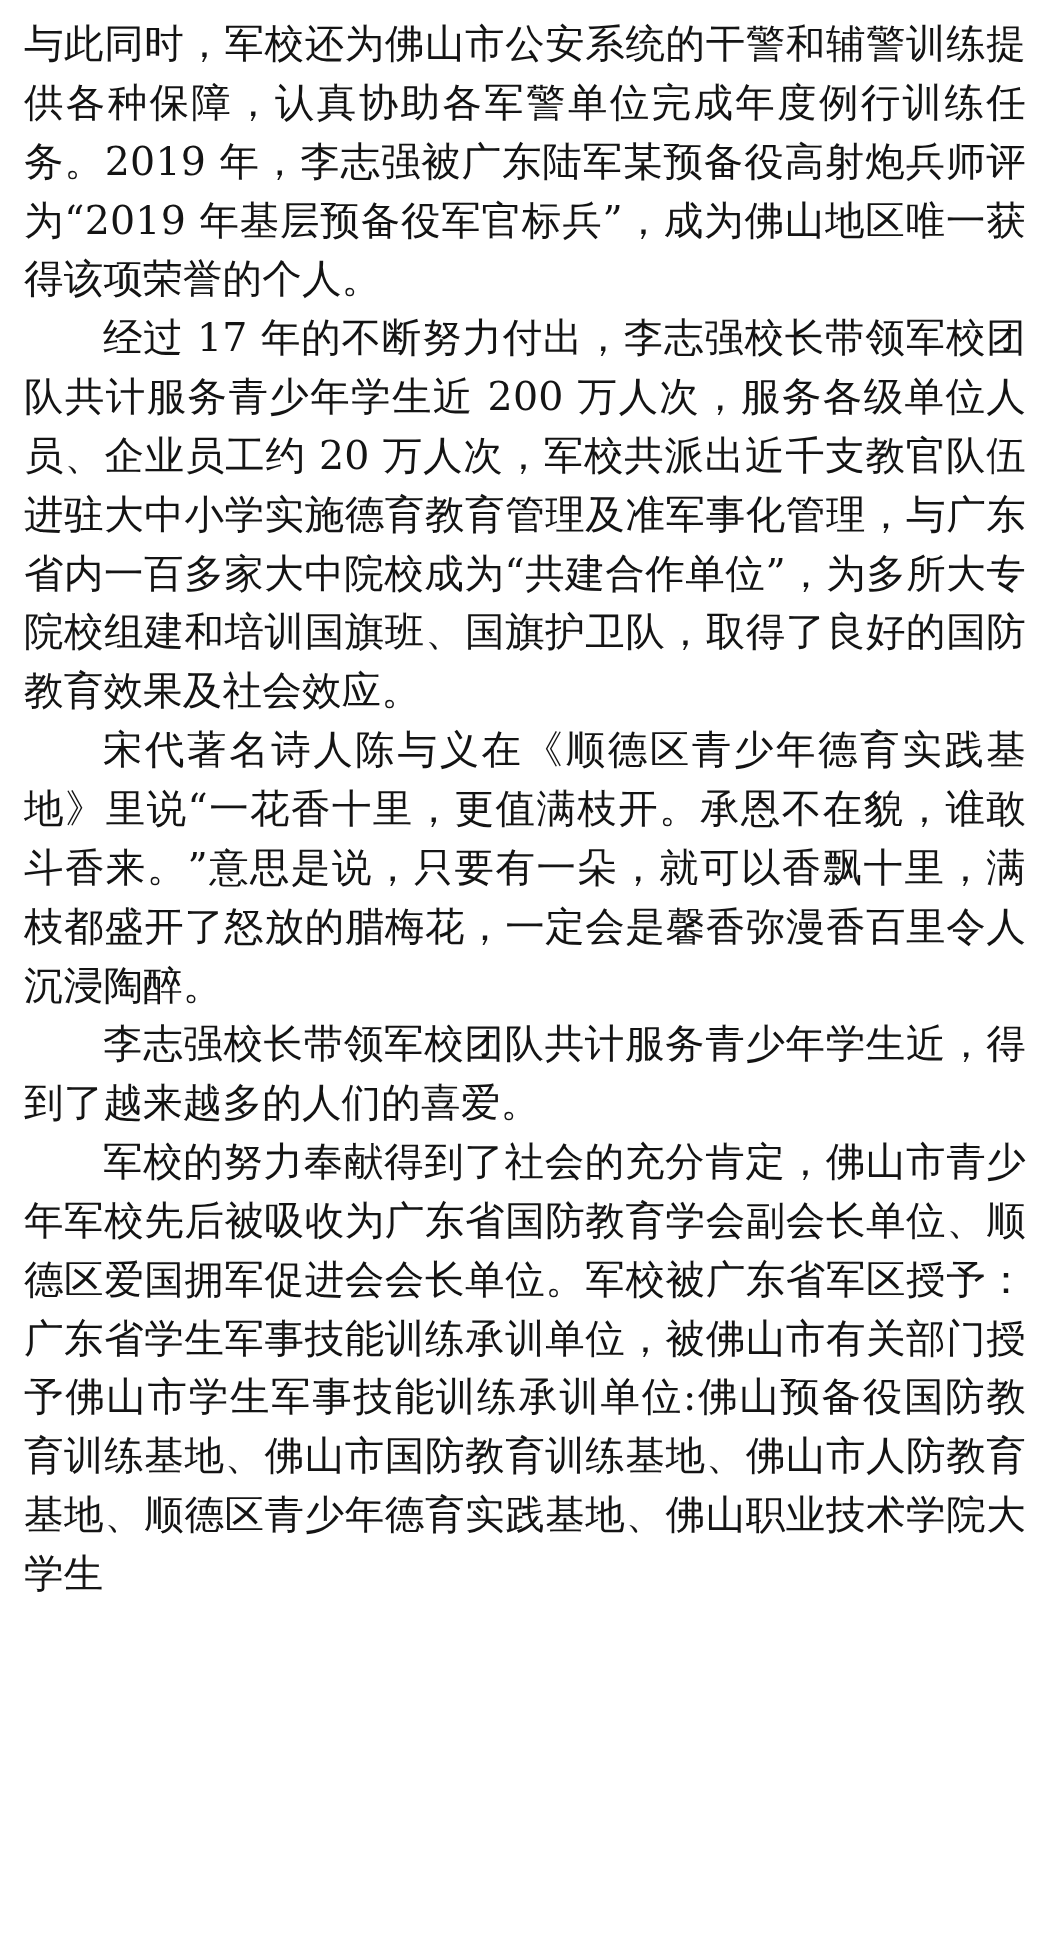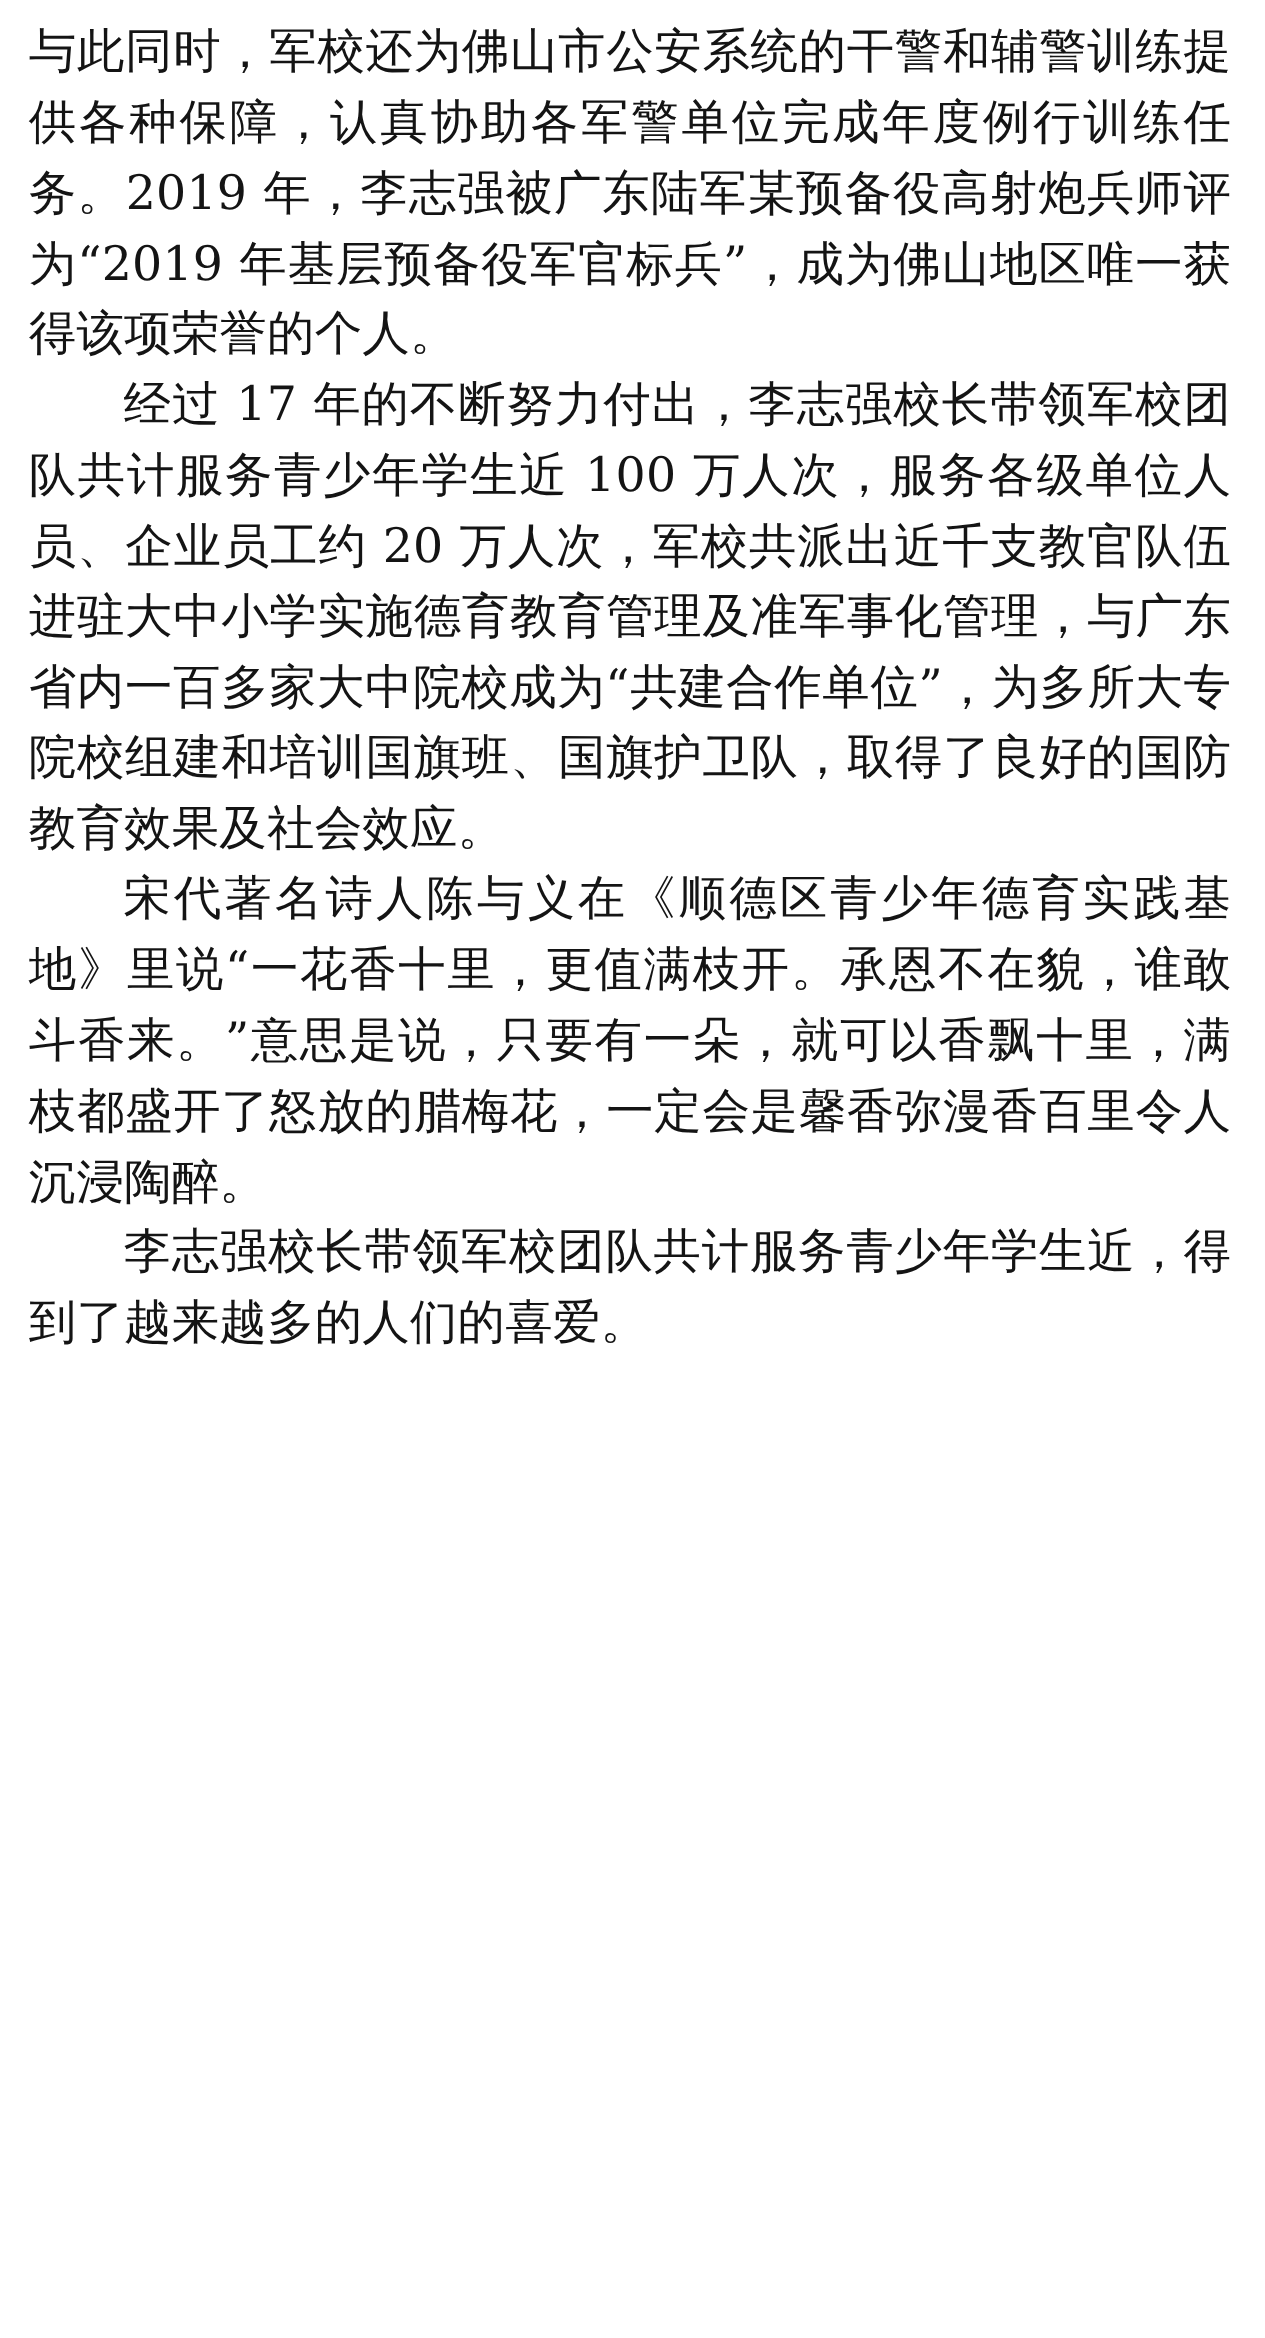--- a/index.html
+++ b/index.html
@@ -37,17 +37,18 @@
   p.indent {
     text-indent: 2em;
   }
 </style>
 </head>
 <body>
 
 <div class="page">
   <div class="doc-body">
     <p class="para">与此同时，军校还为佛山市公安系统的干警和辅警训练提供各种保障，认真协助各军警单位完成年度例行训练任务。2019 年，李志强被广东陆军某预备役高射炮兵师评为“2019 年基层预备役军官标兵”，成为佛山地区唯一获得该项荣誉的个人。</p>
-    <p class="para indent">经过 17 年的不断努力付出，李志强校长带领军校团队共计服务青少年学生近 100 万人次，服务各级单位人员、企业员工约 20 万人次，军校共派出近千支教官队伍进驻大中小学实施德育教育管理及准军事化管理，与广东省内一百多家大中院校成为“共建合作单位”，为多所大专院校组建和培训国旗班、国旗护卫队，取得了良好的国防教育效果及社会效应。</p>
+    <p class="para indent">经过 17 年的不断努力付出，李志强校长带领军校团队共计服务青少年学生近 200 万人次，服务各级单位人员、企业员工约 20 万人次，军校共派出近千支教官队伍进驻大中小学实施德育教育管理及准军事化管理，与广东省内一百多家大中院校成为“共建合作单位”，为多所大专院校组建和培训国旗班、国旗护卫队，取得了良好的国防教育效果及社会效应。</p>
     <p class="para indent">宋代著名诗人陈与义在《顺德区青少年德育实践基地》里说“一花香十里，更值满枝开。承恩不在貌，谁敢斗香来。”意思是说，只要有一朵，就可以香飘十里，满枝都盛开了怒放的腊梅花，一定会是馨香弥漫香百里令人沉浸陶醉。</p>
     <p class="para indent">李志强校长带领军校团队共计服务青少年学生近，得到了越来越多的人们的喜爱。</p>
+    <p class="para indent">军校的努力奉献得到了社会的充分肯定，佛山市青少年军校先后被吸收为广东省国防教育学会副会长单位、顺德区爱国拥军促进会会长单位。军校被广东省军区授予：广东省学生军事技能训练承训单位，被佛山市有关部门授予佛山市学生军事技能训练承训单位:佛山预备役国防教育训练基地、佛山市国防教育训练基地、佛山市人防教育基地、顺德区青少年德育实践基地、佛山职业技术学院大学生</p>
   </div>
 </div>
 
 </body></html>

